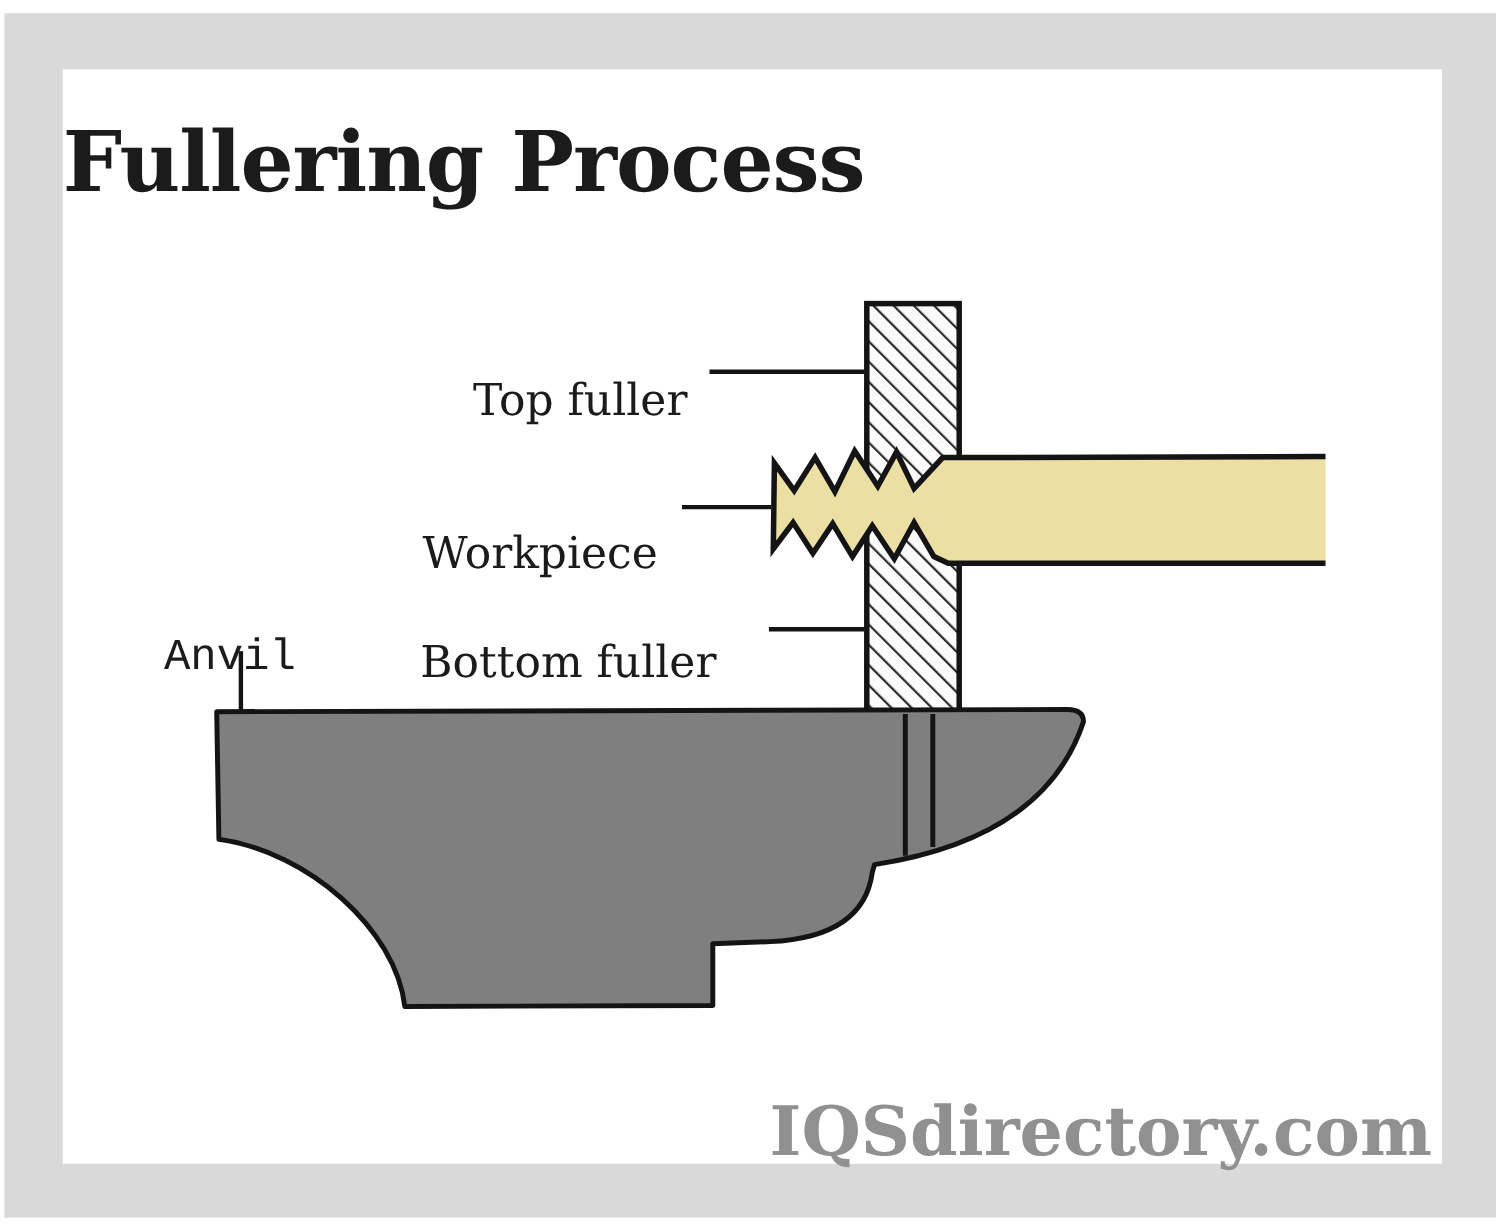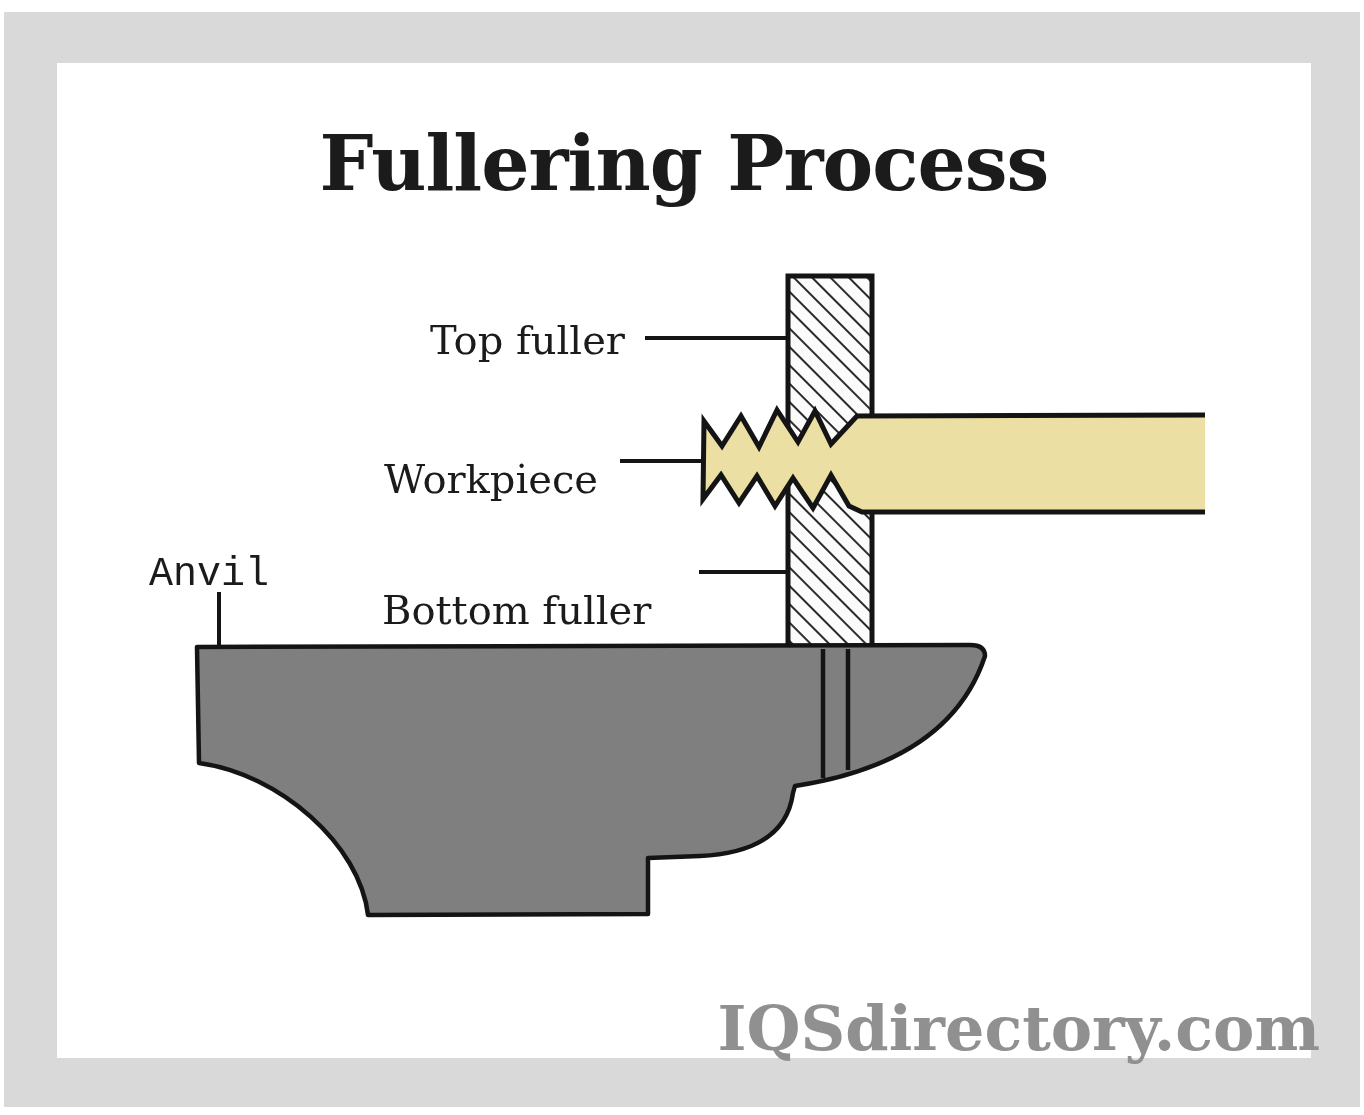--- a/index.html
+++ b/index.html
@@ -18,32 +18,32 @@
   svg.diagram{position:absolute;left:0;top:0;width:1364px;height:1115px;}
   .anvil-shape{fill:var(--anvil-fill);stroke:var(--outline);stroke-width:4.5;stroke-linejoin:round;}
   .fuller-bar{fill:url(#hatch);stroke:var(--outline);stroke-width:5;}
   .hatch-bg{fill:var(--fuller-fill);}
   .hatch-line{stroke:#2a2a2a;stroke-width:2;}
   .shank-line{stroke:var(--outline);stroke-width:4.5;stroke-linecap:butt;}
   .workpiece-fill{fill:var(--workpiece-fill);stroke:none;}
   .workpiece-outline{fill:none;stroke:var(--outline);stroke-width:5;stroke-linejoin:miter;}
   .leader{stroke:var(--outline);stroke-width:4;stroke-linecap:butt;}
   .title{
-    position:absolute;left:57px;top:126px;width:1254px;text-align:center;
+    position:absolute;left:57px;top:110px;width:1254px;text-align:left;
     font-size:76px;font-weight:bold;color:var(--title-text);line-height:1;letter-spacing:-1px;
   }
   .label{
-    position:absolute;font-size:40px;color:var(--label-text);line-height:1;white-space:nowrap;
+    position:absolute;font-size:40px;color:var(--label-text);line-height:1;white-space:nowrap;margin-top:24px;
   }
   .label-top-fuller{left:430px;top:320px;}
   .label-workpiece{left:384px;top:459px;}
-  .label-bottom-fuller{left:382px;top:590px;}
+  .label-bottom-fuller{left:382px;top:558px;}
   .label-anvil{left:149px;top:555px;font-family:Liberation Mono, monospace;}
   .watermark{
-    position:absolute;right:44px;top:998px;font-size:62px;font-weight:bold;
+    position:absolute;right:62px;top:998px;font-size:62px;font-weight:bold;
     color:var(--watermark-text);line-height:1;white-space:nowrap;
   }
 </style>
 </head>
 <body>
 
 <div class="stage">
   <div class="frame"></div>
   <div class="panel"></div>
 

